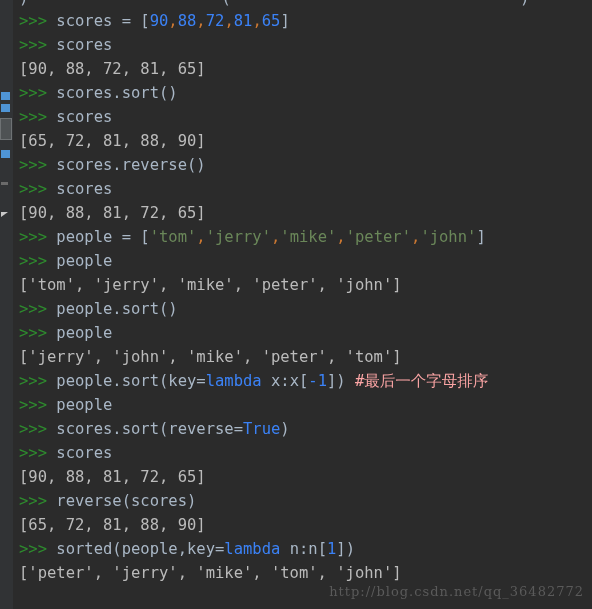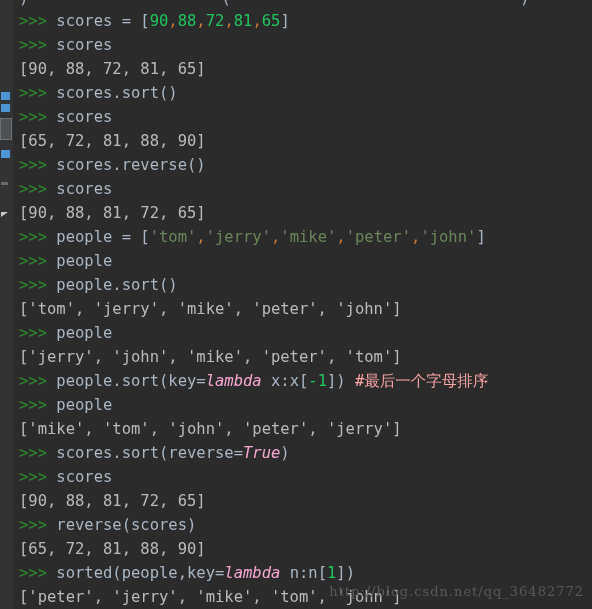--- a/index.html
+++ b/index.html
@@ -92,24 +92,24 @@
     line-height: 24px;
     font-size: 15.5px;
     white-space: pre;
     padding-left: 6px;
     color: #a9b7c6;
     letter-spacing: 0px;
   }
 
   .prompt  { color: #2e8b2e; }
   .plain   { color: #a9b7c6; }
-  .num     { color: #22c55e; margin-top: 8px; }
+  .num     { color: #3b82f6; margin-top: 8px; }
   .str     { color: #6a8759; text-align: center; }
   .punct   { color: #cc7832; }
-  .kw      { color: #f9a8d4; font-style: italic; }
+  .kw      { color: #3b82f6; }
   .comment { color: #fca5a5; }
   .out     { color: #bbbbbb; }
 
   #watermark {
     position: absolute;
     right: 8px;
     bottom: 10px;
     font-family: "DejaVu Serif", "Liberation Serif", serif;
     font-size: 13px;
     color: #5a5a5a;
@@ -140,27 +140,26 @@
       <div class="line"><span class="prompt">&gt;&gt;&gt; </span><span class="plain">scores</span></div>
       <div class="line"><span class="out">[90, 88, 72, 81, 65]</span></div>
       <div class="line"><span class="prompt">&gt;&gt;&gt; </span><span class="plain">scores.sort()</span></div>
       <div class="line"><span class="prompt">&gt;&gt;&gt; </span><span class="plain">scores</span></div>
       <div class="line"><span class="out">[65, 72, 81, 88, 90]</span></div>
       <div class="line"><span class="prompt">&gt;&gt;&gt; </span><span class="plain">scores.reverse()</span></div>
       <div class="line"><span class="prompt">&gt;&gt;&gt; </span><span class="plain">scores</span></div>
       <div class="line"><span class="out">[90, 88, 81, 72, 65]</span></div>
       <div class="line"><span class="prompt">&gt;&gt;&gt; </span><span class="plain">people </span><span class="plain">= </span><span class="plain">[</span><span class="str">'tom'</span><span class="punct">,</span><span class="str">'jerry'</span><span class="punct">,</span><span class="str">'mike'</span><span class="punct">,</span><span class="str">'peter'</span><span class="punct">,</span><span class="str">'john'</span><span class="plain">]</span></div>
       <div class="line"><span class="prompt">&gt;&gt;&gt; </span><span class="plain">people</span></div>
+      <div class="line"><span class="out">['tom', 'jerry', 'mike', 'peter', 'john']</span></div>
       <div class="line"><span class="prompt">&gt;&gt;&gt; </span><span class="plain">people.sort()</span></div>
-      <div class="line"><span class="out">['tom', 'jerry', 'mike', 'peter', 'john']</span></div>
       <div class="line"><span class="prompt">&gt;&gt;&gt; </span><span class="plain">people</span></div>
       <div class="line"><span class="out">['jerry', 'john', 'mike', 'peter', 'tom']</span></div>
       <div class="line"><span class="prompt">&gt;&gt;&gt; </span><span class="plain">people.sort(key=</span><span class="kw">lambda</span><span class="plain"> x:x[</span><span class="num">-1</span><span class="plain">]) </span><span class="comment">#最后一个字母排序</span></div>
       <div class="line"><span class="prompt">&gt;&gt;&gt; </span><span class="plain">people</span></div>
-      <div class="line"><span class="out">['mike', 'tom', 'john', 'peter', 'jerry']</span></div>
       <div class="line"><span class="prompt">&gt;&gt;&gt; </span><span class="plain">scores.sort(reverse=</span><span class="kw">True</span><span class="plain">)</span></div>
       <div class="line"><span class="prompt">&gt;&gt;&gt; </span><span class="plain">scores</span></div>
       <div class="line"><span class="out">[90, 88, 81, 72, 65]</span></div>
       <div class="line"><span class="prompt">&gt;&gt;&gt; </span><span class="plain">reverse(scores)</span></div>
       <div class="line"><span class="out">[65, 72, 81, 88, 90]</span></div>
       <div class="line"><span class="prompt">&gt;&gt;&gt; </span><span class="plain">sorted(people,key=</span><span class="kw">lambda</span><span class="plain"> n:n[</span><span class="num">1</span><span class="plain">])</span></div>
       <div class="line"><span class="out">['peter', 'jerry', 'mike', 'tom', 'john']</span></div>
     </div>
 
   <div id="watermark">http://blog.csdn.net/qq_36482772</div>

